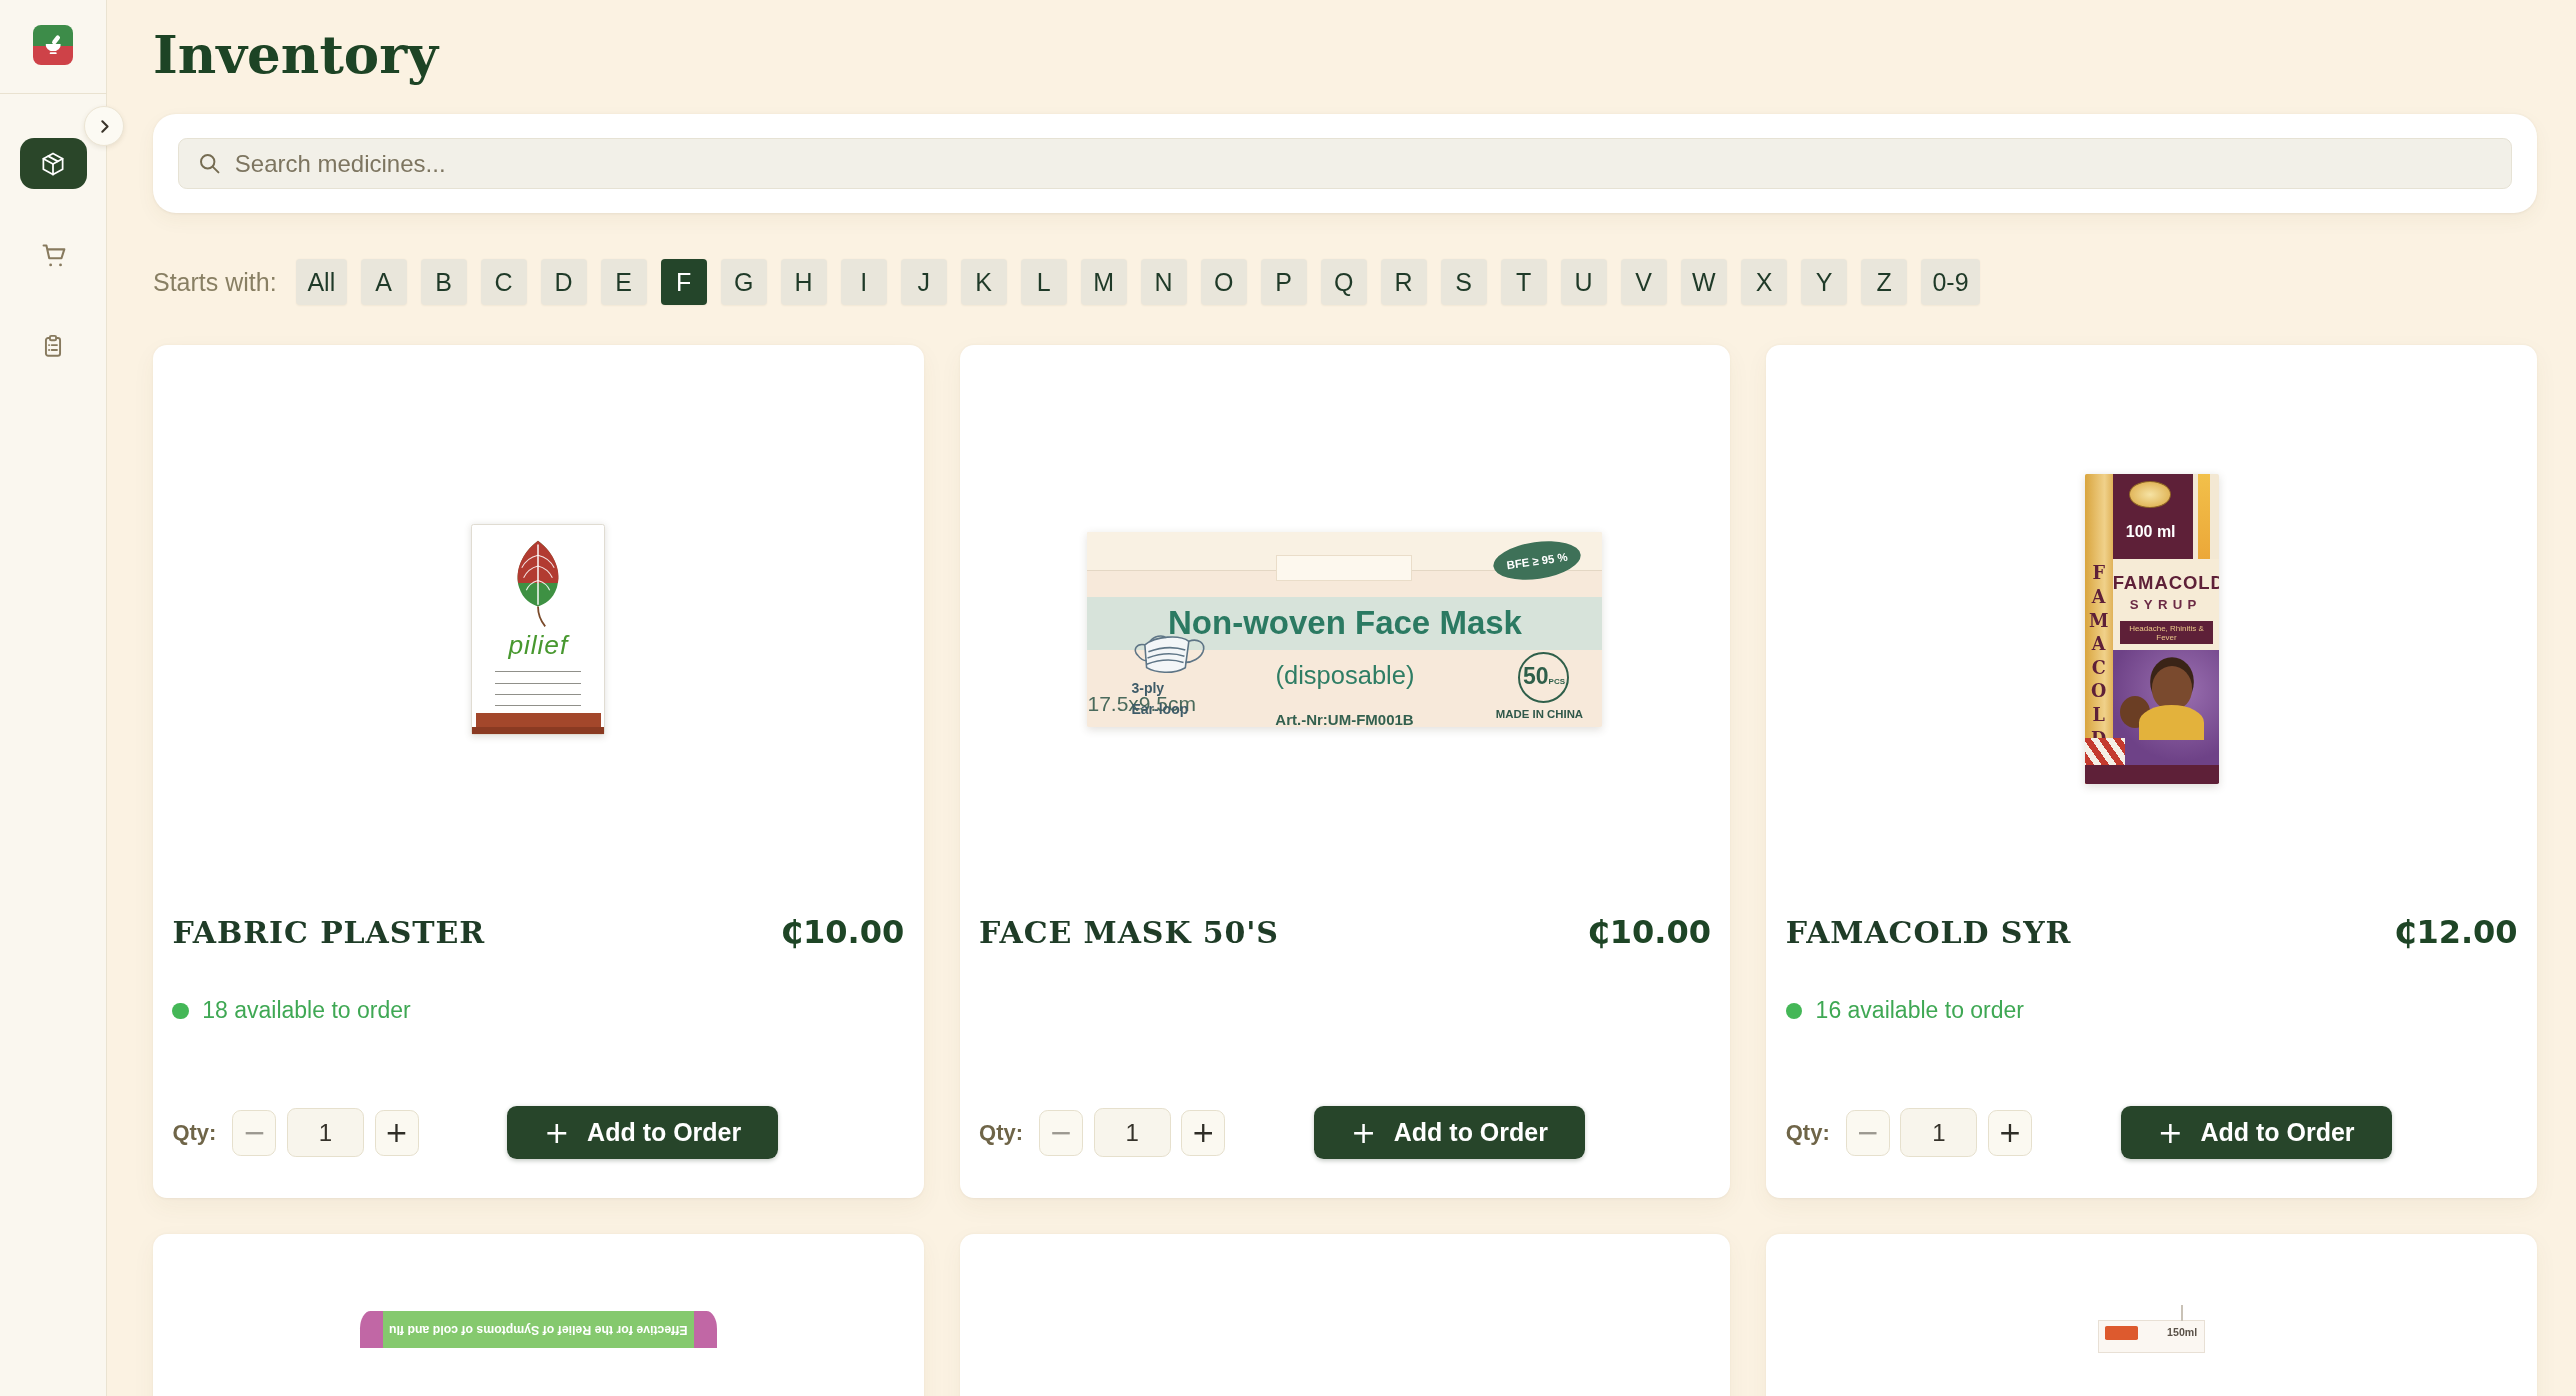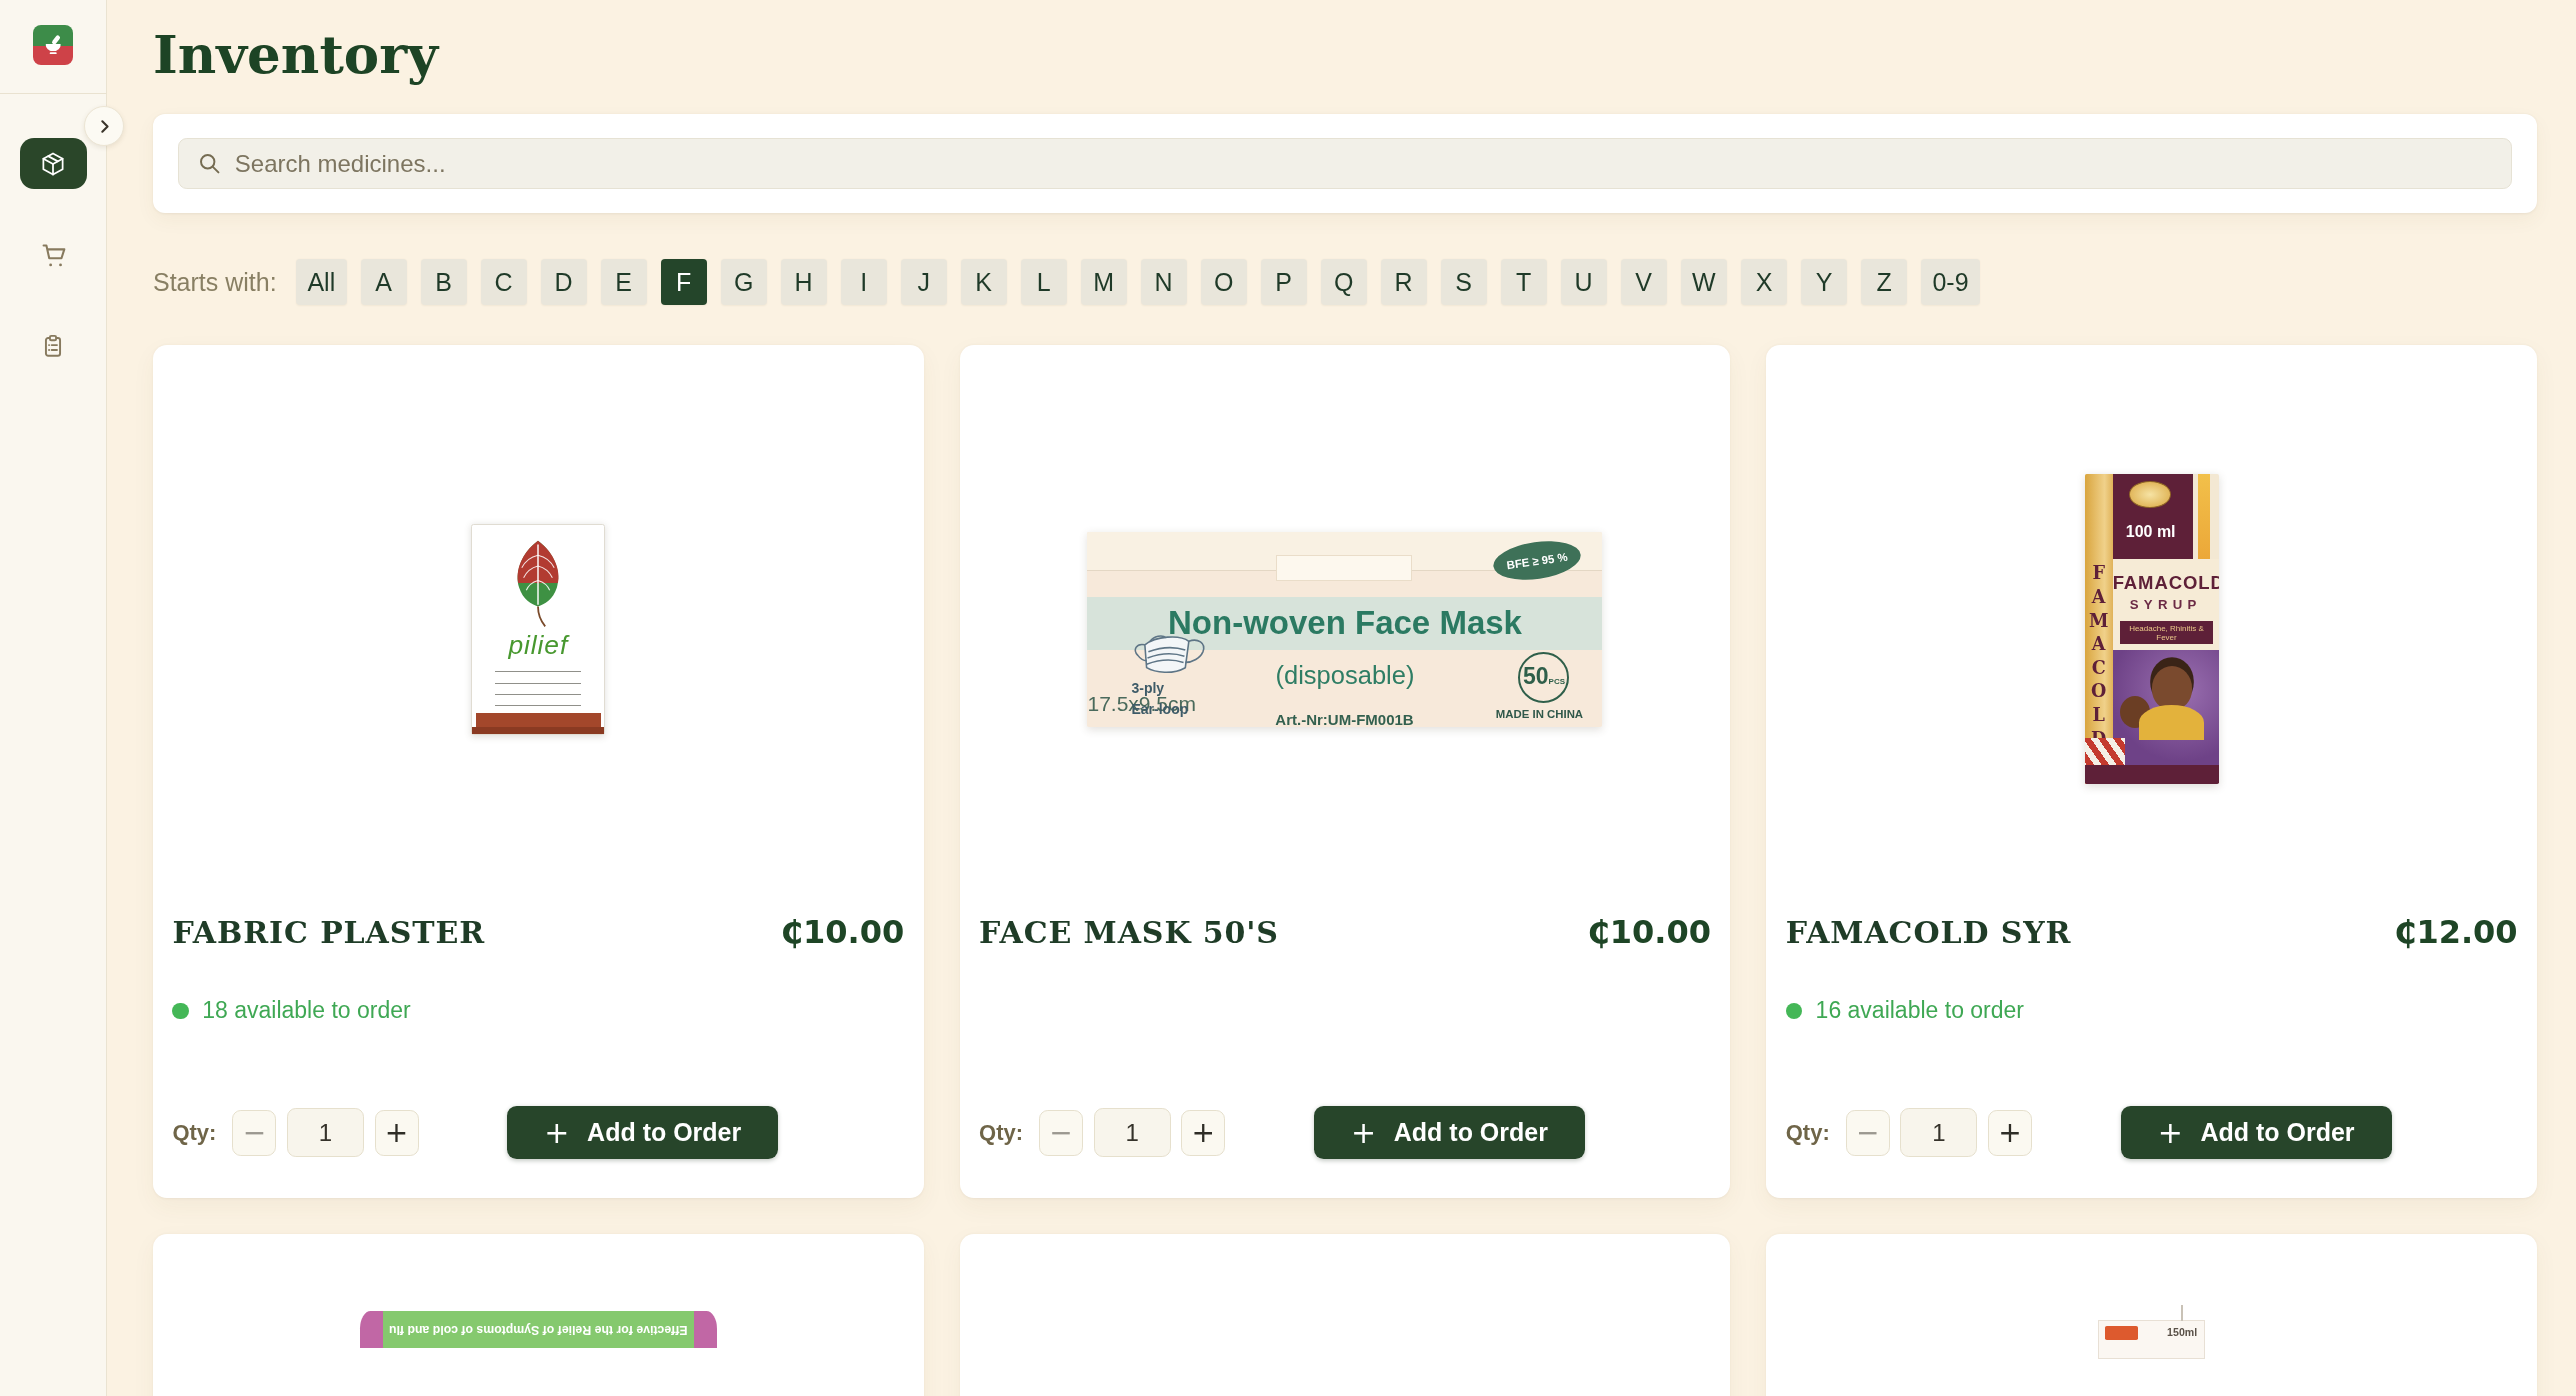--- a/index.html
+++ b/index.html
@@ -21,21 +21,21 @@
   .sidebar-toggle { position:absolute; left:84px; top:106px; width:40px; height:40px; border-radius:50%;
                     background:#FCFAF3; border:0.9px solid #ECE5D4; box-shadow:0 1.8px 5.3px rgba(80,60,20,.10);
                     display:flex; align-items:center; justify-content:center; cursor:pointer; z-index:5; }
 
   
   .main { position:absolute; left:107px; right:0; top:0; bottom:0; padding:25px 39px 0 46px; overflow:hidden; }
   .page-title { font-family:"DejaVu Serif","Liberation Serif",serif; font-weight:700; font-size:53px;
                 color:#1D4425; line-height:1.12; }
   .page-subtitle { margin-top:7px; font-size:25px; color:#8C8165; }
 
-  .search-card { margin-top:30px; background:#FFFFFF; border-radius:12px; padding:24px 25px;
+  .search-card { margin-top:30px; background:#FFFFFF; border-radius:23px; padding:24px 25px;
                  box-shadow:0 0.9px 2.6px rgba(90,70,30,.07), 0 7px 19.4px rgba(90,70,30,.05); }
   .search-field { height:51px; background:#F2F0E8; border:0.9px solid #E6E2D4; border-radius:8.8px;
                   display:flex; align-items:center; padding:0 17.6px; gap:13.2px; }
   .search-field input { flex:1; border:none; outline:none; background:transparent; font-size:24px; color:#5D5645;
                         font-family:"Liberation Sans","DejaVu Sans",sans-serif; }
   .search-field input::placeholder { color:#7D7560; opacity:1; }
 
   .filter-row { margin-top:46px; display:flex; align-items:center; }
   .filter-label { font-size:25px; color:#887F63; margin-right:19.4px; white-space:nowrap; }
   .letter-list { display:flex; align-items:center; gap:14px; flex-wrap:nowrap; }
@@ -133,21 +133,21 @@
   .fam-stripes { position:absolute; left:0; bottom:0; width:40px; height:46px;
                  background:repeating-linear-gradient(55deg,#C43A2E 0 6.2px,#F4EFE6 6.2px 12.3px); }
   .fam-bottom { position:absolute; left:0; right:0; bottom:0; height:19.4px; background:#5E2038; }
 
   
   .art-band { margin-top:77px; width:357px; height:37px; position:relative; align-self:flex-start;
               margin-left:auto; margin-right:auto;
               background:linear-gradient(90deg,#C167A5 0 23px,#85C96E 23px calc(100% - 23px),#C167A5 calc(100% - 23px));
               border-radius:10.6px 10.6px 0 0 / 17.6px; display:flex; align-items:center; justify-content:center; }
   .art-band span { transform:rotate(180deg); color:#FFFFFF; font-size:12.3px; font-weight:700; white-space:nowrap; }
-  .art-smallbox { margin-top:86px; width:107px; height:39px; position:relative; background:#FBF7F2;
+  .art-smallbox { margin-top:86px; width:107px; height:33px; position:relative; background:#FBF7F2;
                   border:0.9px solid #E8E0D5; align-self:flex-start; margin-left:auto; margin-right:auto; }
   .smallbox-label { position:absolute; left:6.2px; top:4.4px; width:33px; height:14px; background:#DD5A2E; border-radius:1.8px; }
   .smallbox-size { position:absolute; right:7px; top:4.4px; font-size:10.6px; font-weight:700; color:#5A5148; }
   .smallbox-stick { position:absolute; right:21px; top:-16.7px; width:2.6px; height:16px; background:#C9C2B6; }
   .partial .image-area { align-items:flex-start; height:111px; }
 </style>
 </head>
 <body>
 
 <div class="stage">

